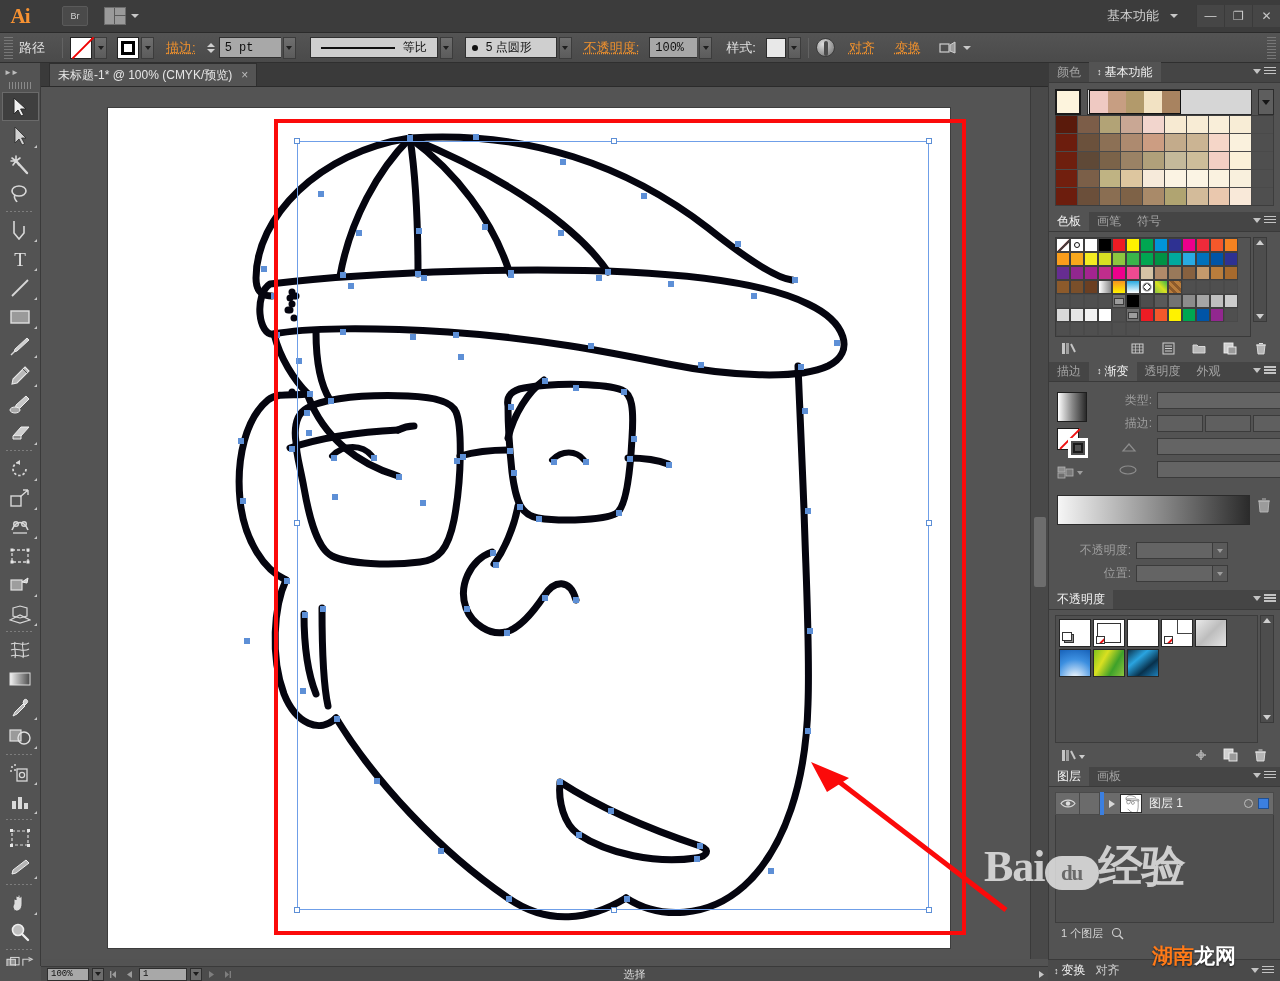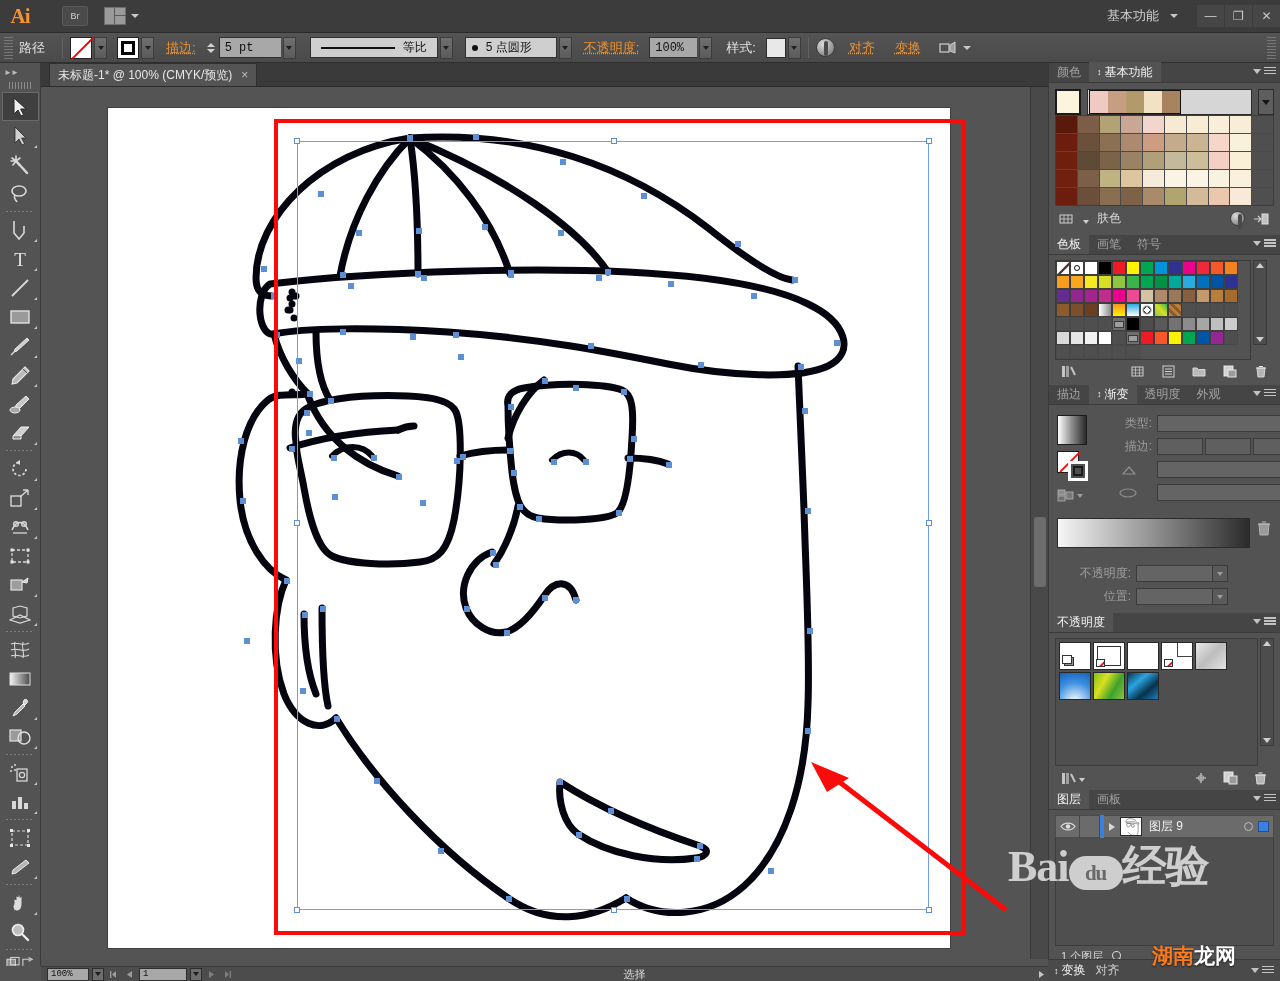--- a/index.html
+++ b/index.html
@@ -232,21 +232,21 @@
   .ly-tri{ width:16px; }
   .ly-thumb{ width:22px;height:19px;background:#fff;border:1px solid #2b2b2b;overflow:hidden;}
   .ly-name{ flex:1; font-size:12px; color:#f0f0f0; padding-left:7px;}
   .ly-circ{ width:9px;height:9px;border-radius:50%;border:1px solid #bdbdbd;margin-right:5px;}
   .ly-sq{ width:11px;height:11px;background:#3b7fe0;border:1px solid #1f4f92;margin-right:4px;}
   .ly-list{ height:108px; background:#4f4f4f; border:1px solid #3d3d3d; border-top:none; position:relative; overflow:hidden;}
   .ly-foot{ display:flex; align-items:center; height:20px; font-size:11px; color:#d8d8d8; padding-left:6px; gap:8px;}
 
   
   .wm-baidu{
-    position:absolute; left:1008px; top:845px; width:250px; height:80px;
+    position:absolute; left:984px; top:845px; width:250px; height:80px;
     pointer-events:none; z-index:30;
   }
   .wm-baidu .bw{ font-family:"Liberation Serif",serif; font-weight:bold; font-size:44px;
     color:rgba(255,255,255,0.72); letter-spacing:-1px; line-height:44px;}
   .wm-baidu .url{ font-family:"Liberation Sans",sans-serif; font-size:20px;
     color:rgba(255,255,255,0.68); letter-spacing:0px; margin-top:2px;}
   .wm-hn{
     position:absolute; left:1152px; top:942px; z-index:31;
     font-size:21px; font-weight:bold; pointer-events:none;
     text-shadow:0 1px 2px rgba(0,0,0,.6);
@@ -914,34 +914,20 @@
           <div style="background: rgb(107, 79, 58);"></div>
           <div style="background: rgb(138, 110, 82);"></div>
           <div style="background: rgb(126, 98, 71);"></div>
           <div style="background: rgb(169, 138, 105);"></div>
           <div style="background: rgb(176, 164, 113);"></div>
           <div style="background: rgb(211, 187, 154);"></div>
           <div style="background: rgb(234, 200, 174);"></div>
           <div style="background: rgb(249, 233, 217);"></div>
           <div style="background: rgb(79, 79, 79);"></div>
         </div>
-      <div class="cg-foot">
-        <svg width="16" height="14" viewBox="0 0 16 14">
-          <rect x="1" y="3" width="12" height="8" fill="none" stroke="#d0d0d0" stroke-width="1"></rect>
-          <path d="M1 7 L13 7 M5 3 L5 11 M9 3 L9 11" stroke="#d0d0d0" stroke-width="0.8"></path>
-        </svg>
-        <span style="width:0;height:0;border-left:3px solid transparent;border-right:3px solid transparent;border-top:4px solid #cdcdcd;align-self:flex-end;margin-bottom:3px"></span>
-        <span class="lbl">肤色</span>
-        <span class="spacer"></span>
-        <div class="round-ico" style="width:15px;height:15px"></div>
-        <svg width="17" height="14" viewBox="0 0 17 14">
-          <path d="M1 7 L7 7 M5 4 L8 7 L5 10" stroke="#d0d0d0" stroke-width="1.2" fill="none"></path>
-          <rect x="9" y="2" width="6" height="10" fill="#c0c0c0" stroke="#e0e0e0" stroke-width="1"></rect>
-        </svg>
-      </div>
     </div>
 
     <div class="pnl-tabs">
       <div class="pnl-tab active">
         <span>色板</span>
       </div>
       <div class="pnl-tab">
         <span>画笔</span>
       </div>
       <div class="pnl-tab">
@@ -1283,21 +1269,21 @@
             <g fill="none" stroke="#111" stroke-width="18">
               <path d="M302 30 C210 44, 148 110, 148 170"></path>
               <path d="M302 30 C420 22, 520 58, 600 120"></path>
               <path d="M162 176 C330 158, 560 166, 700 196 C740 214, 746 248, 716 258 C560 250, 320 220, 166 226 Z"></path>
               <path d="M690 258 C700 470, 704 640, 636 778 C560 830, 410 812, 228 610"></path>
               <path d="M190 274 C190 340, 200 390, 226 388 C300 400, 346 392, 350 244 C300 226, 200 232, 190 274 Z"></path>
               <path d="M400 298 C400 380, 410 408, 430 410 C500 416, 510 404, 524 330 C526 290, 450 272, 400 298 Z"></path>
             </g>
           </svg>
         </div>
-        <div class="ly-name">图层 9</div>
+        <div class="ly-name">图层 1</div>
         <div class="ly-circ"></div>
         <div class="ly-sq"></div>
       </div>
       <div class="ly-list"></div>
       <div class="ly-foot">
         <span>1 个图层</span>
         <svg width="13" height="13" viewBox="0 0 13 13">
           <circle cx="5.5" cy="5.5" r="4" fill="none" stroke="#d0d0d0" stroke-width="1.1"></circle>
           <path d="M8.5 8.5 L12 12" stroke="#d0d0d0" stroke-width="1.4"></path>
         </svg>

